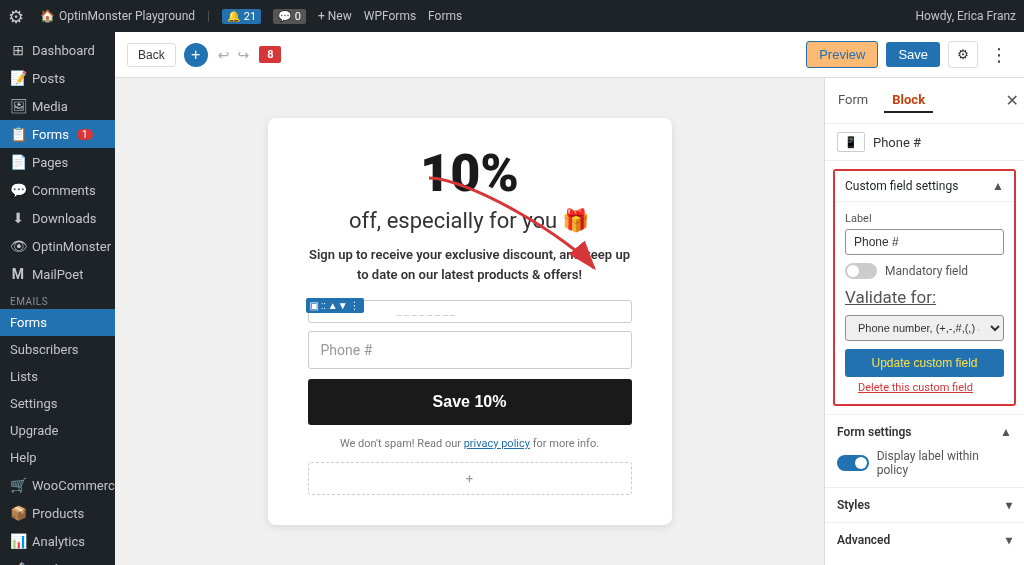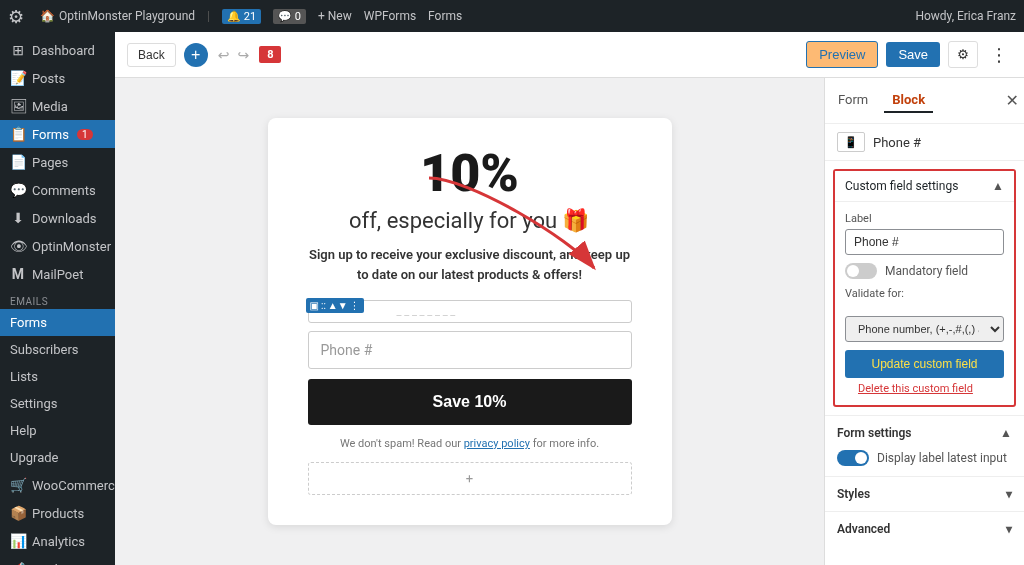--- a/index.html
+++ b/index.html
@@ -163,21 +163,21 @@
 
     .form-label { font-size: 11px; color: #555; margin-bottom: 4px; display: block; }
     .form-input { width: 100%; border: 1px solid #8c8f94; border-radius: 3px; padding: 5px 8px; font-size: 12px; color: #333; }
 
     .toggle-row { display: flex; align-items: center; gap: 8px; margin: 8px 0; }
     .toggle { width: 32px; height: 16px; background: #ccc; border-radius: 8px; position: relative; cursor: pointer; }
     .toggle.off .knob { left: 2px; background: white; }
     .toggle .knob { position: absolute; top: 2px; width: 12px; height: 12px; border-radius: 50%; transition: left 0.2s; }
     .toggle-label { font-size: 12px; color: #555; }
 
-    .validate-label { font-size: 11px; color: #555; margin: 6px 0 16px; }
+    .validate-label { font-size: 17px; color: #555; margin: 6px 0 8px; text-decoration: underline; }
     .form-select { width: 100%; border: 1px solid #8c8f94; border-radius: 3px; padding: 5px 8px; font-size: 11px; color: #333; appearance: auto; }
 
     .update-btn { width: 100%; background: #2271b1; color: #fde047; border: none; padding: 7px; border-radius: 3px; cursor: pointer; font-size: 12px; margin: 8px 0 4px; }
     .delete-link { color: #d63638; font-size: 11px; text-decoration: underline; cursor: pointer; display: block; text-align: left; padding-left: 13px; }
 
     
     .panel-section {
       border-top: 1px solid #eee;
       padding: 0 12px;
     }
@@ -268,24 +268,24 @@
     <div class="sidebar-item">
       <span>Subscribers</span>
     </div>
     <div class="sidebar-item">
       <span>Lists</span>
     </div>
     <div class="sidebar-item">
       <span>Settings</span>
     </div>
     <div class="sidebar-item">
+      <span>Upgrade</span>
+    </div>
+    <div class="sidebar-item">
       <span>Help</span>
-    </div>
-    <div class="sidebar-item">
-      <span>Upgrade</span>
     </div>
     <div class="sidebar-item">
       <span class="icon">🛒</span>
       <span>WooCommerce</span>
     </div>
     <div class="sidebar-item">
       <span class="icon">📦</span>
       <span>Products</span>
     </div>
     <div class="sidebar-item">
@@ -412,21 +412,21 @@
         <div class="panel-section">
           <div class="panel-section-header">
             <span>Form settings</span>
             <span class="chevron">▲</span>
           </div>
           <div class="panel-section-body">
             <div class="toggle-row-inline">
               <div class="toggle on">
                 <div class="knob"></div>
               </div>
-              <span class="toggle-label">Display label latest input</span>
+              <span class="toggle-label">Display label within policy</span>
             </div>
           </div>
         </div>
 
         <div class="styles-section">
           <div class="panel-section-header">
             <span>Styles</span>
             <span class="chevron">▾</span>
           </div>
         </div>

